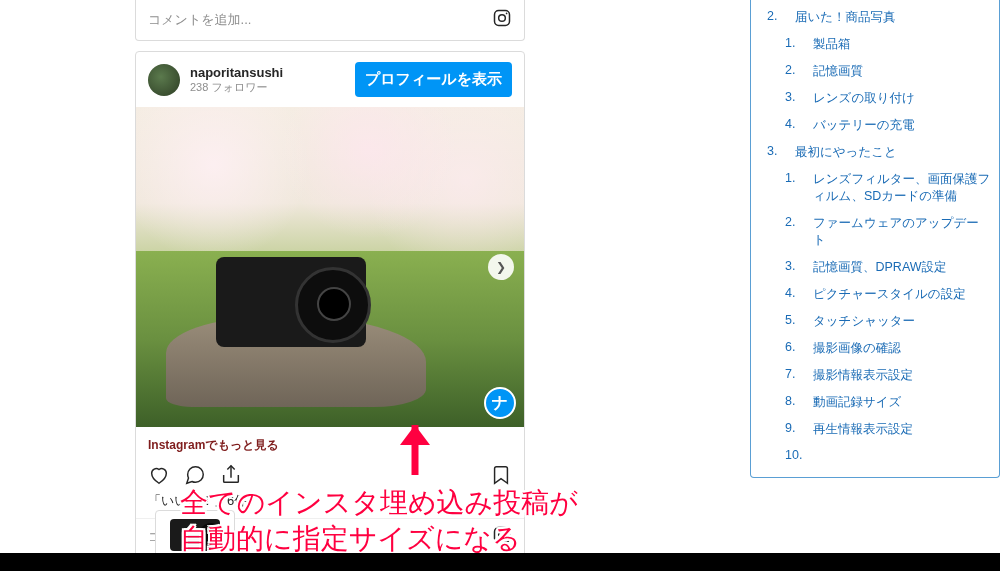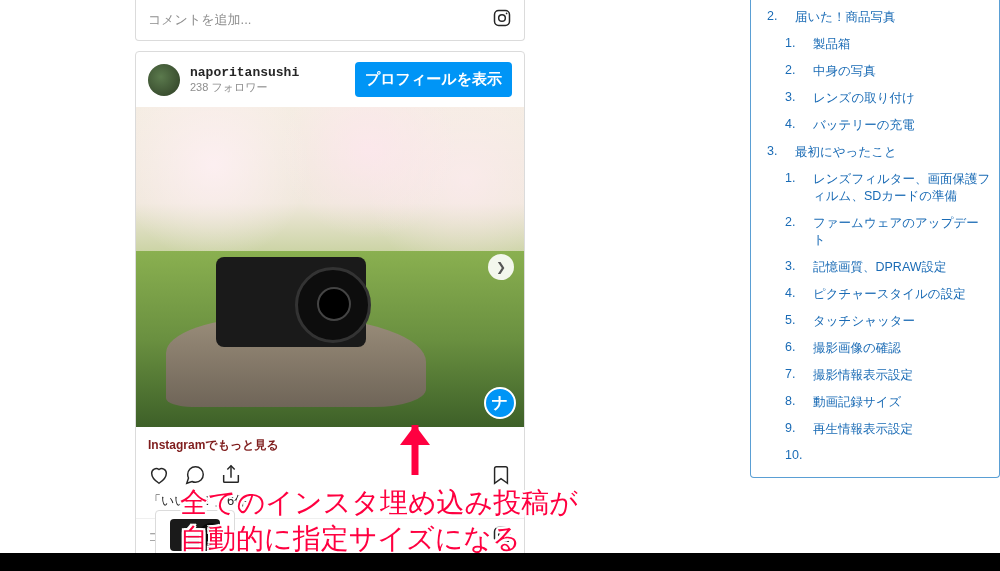--- a/index.html
+++ b/index.html
@@ -9,21 +9,21 @@
 .sidebar { position: absolute; right: 0; top: 0; width: 250px; }
 
 .embed-card { border: 1px solid #dbdbdb; border-radius: 4px; background: #fff; margin-bottom: 10px; }
 .card-footer { padding: 8px 12px; border-top: 0; display: flex; align-items: center; justify-content: space-between; }
 .comment-input { color: #8e8e8e; font-size: 13px; flex: 1; }
 .ig-logo-right { width: 20px; height: 20px; }
 
 .embed-header { display: flex; align-items: center; padding: 10px 12px; }
 .avatar { width: 32px; height: 32px; border-radius: 50%; background: radial-gradient(circle at 40% 40%, #5b7a4d, #2d3d24); margin-right: 10px; }
 .user-block { flex: 1; }
-.username { font-size: 13px; font-weight: 600; color: #262626; font-family: Liberation Mono, monospace; }
+.username { font-size: 13px; font-weight: 600; color: #262626; }
 .followers { font-size: 11px; color: #8e8e8e; }
 .profile-btn { background: #0095f6; color: #fff; font-size: 15px; font-weight: 600; padding: 8px 10px; border-radius: 4px; border: none; cursor: pointer; }
 
 .media { width: 100%; height: 320px; position: relative; overflow: hidden; background: linear-gradient(to bottom, #f5ede3 0%, #f0e8dc 30%, #a8c070 60%, #5a8040 100%); }
 .grass { position: absolute; bottom: 0; left: 0; right: 0; height: 55%; background: linear-gradient(to top, #3d6028 0%, #6a9040 50%, #8ab050 100%); }
 .rock { position: absolute; bottom: 20px; left: 30px; width: 260px; height: 90px; background: linear-gradient(to bottom, #9a8d7a, #6f6558); border-radius: 40% 50% 20% 10%; }
 .camera { position: absolute; bottom: 80px; left: 80px; width: 150px; height: 90px; background: #1a1a1a; border-radius: 8px; }
 .camera::before { content:""; position:absolute; right:-5px; top:10px; width:70px; height:70px; background:#0d0d0d; border-radius:50%; border:3px solid #333;}
 .camera::after { content:""; position:absolute; right:15px; top:30px; width:30px; height:30px; background:#000; border-radius:50%; border:2px solid #444;}
 .blossom { position:absolute; top:0; left:0; right:0; height:45%; background: radial-gradient(circle at 20% 40%, rgba(255,240,245,0.8) 0%, transparent 30%), radial-gradient(circle at 60% 30%, rgba(255,230,240,0.7) 0%, transparent 35%), radial-gradient(circle at 85% 50%, rgba(255,235,242,0.6) 0%, transparent 30%); }
@@ -144,21 +144,21 @@
       <div class="toc-item">
         <span class="toc-num">2.</span>
         <span class="toc-text">届いた！商品写真</span>
       </div>
       <div class="toc-item toc-sub">
         <span class="toc-num">1.</span>
         <span class="toc-text">製品箱</span>
       </div>
       <div class="toc-item toc-sub">
         <span class="toc-num">2.</span>
-        <span class="toc-text">中身の写真</span>
+        <span class="toc-text">記憶画質</span>
       </div>
       <div class="toc-item toc-sub">
         <span class="toc-num">3.</span>
         <span class="toc-text">レンズの取り付け</span>
       </div>
       <div class="toc-item toc-sub">
         <span class="toc-num">4.</span>
         <span class="toc-text">バッテリーの充電</span>
       </div>
       <div class="toc-item">

